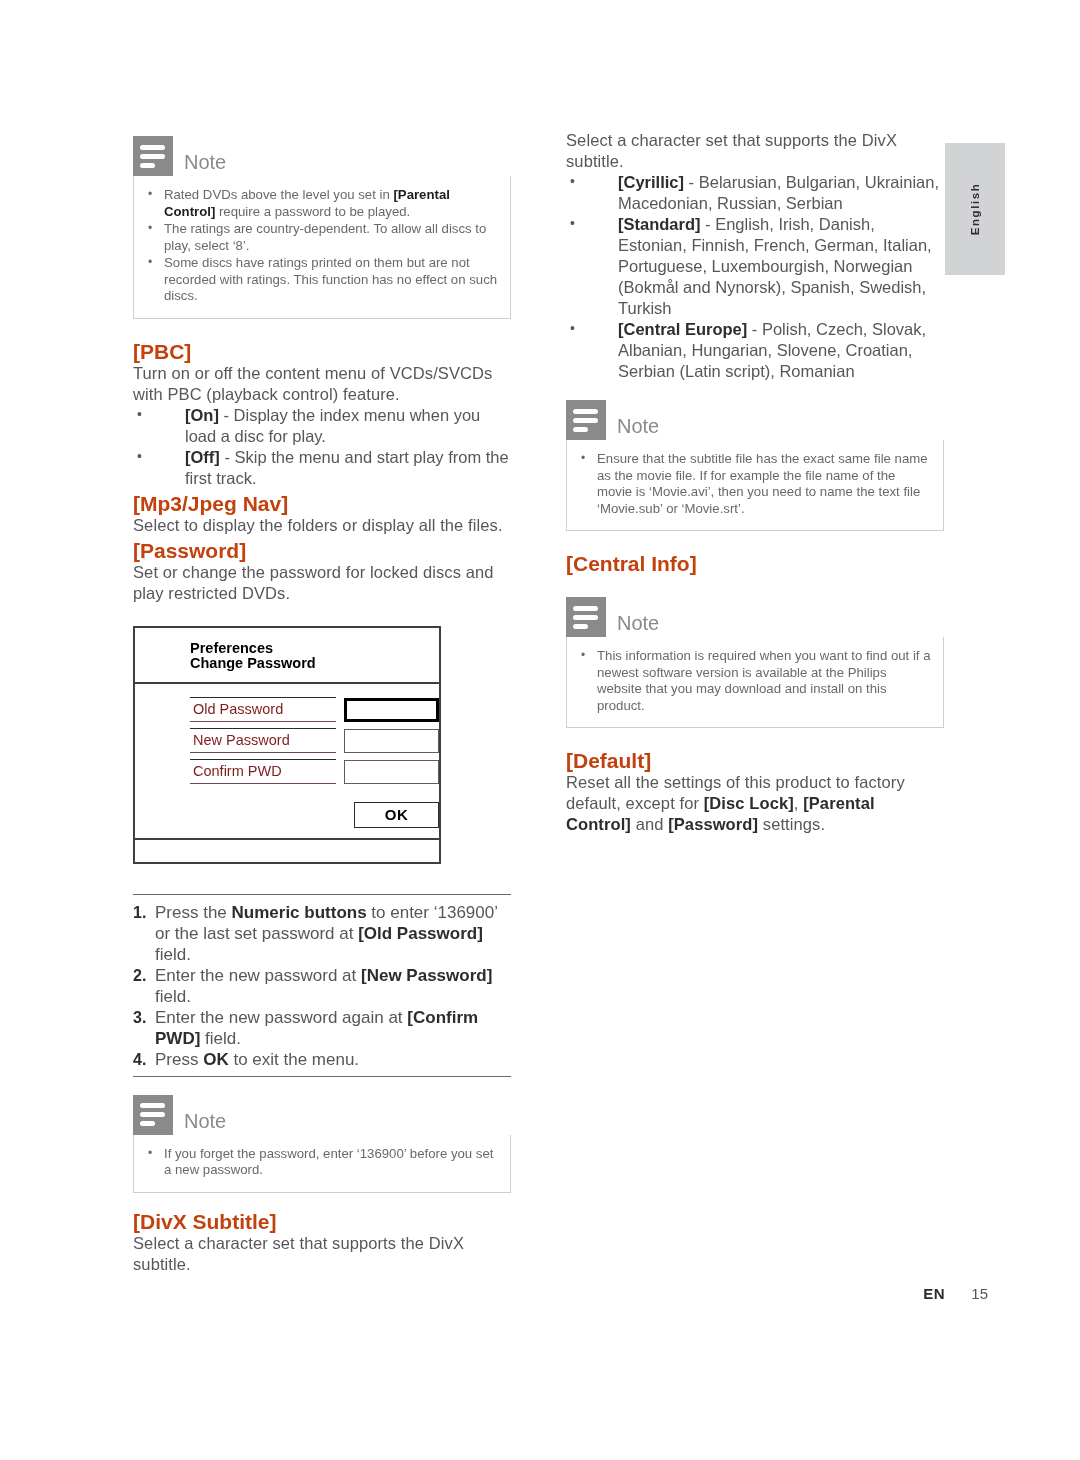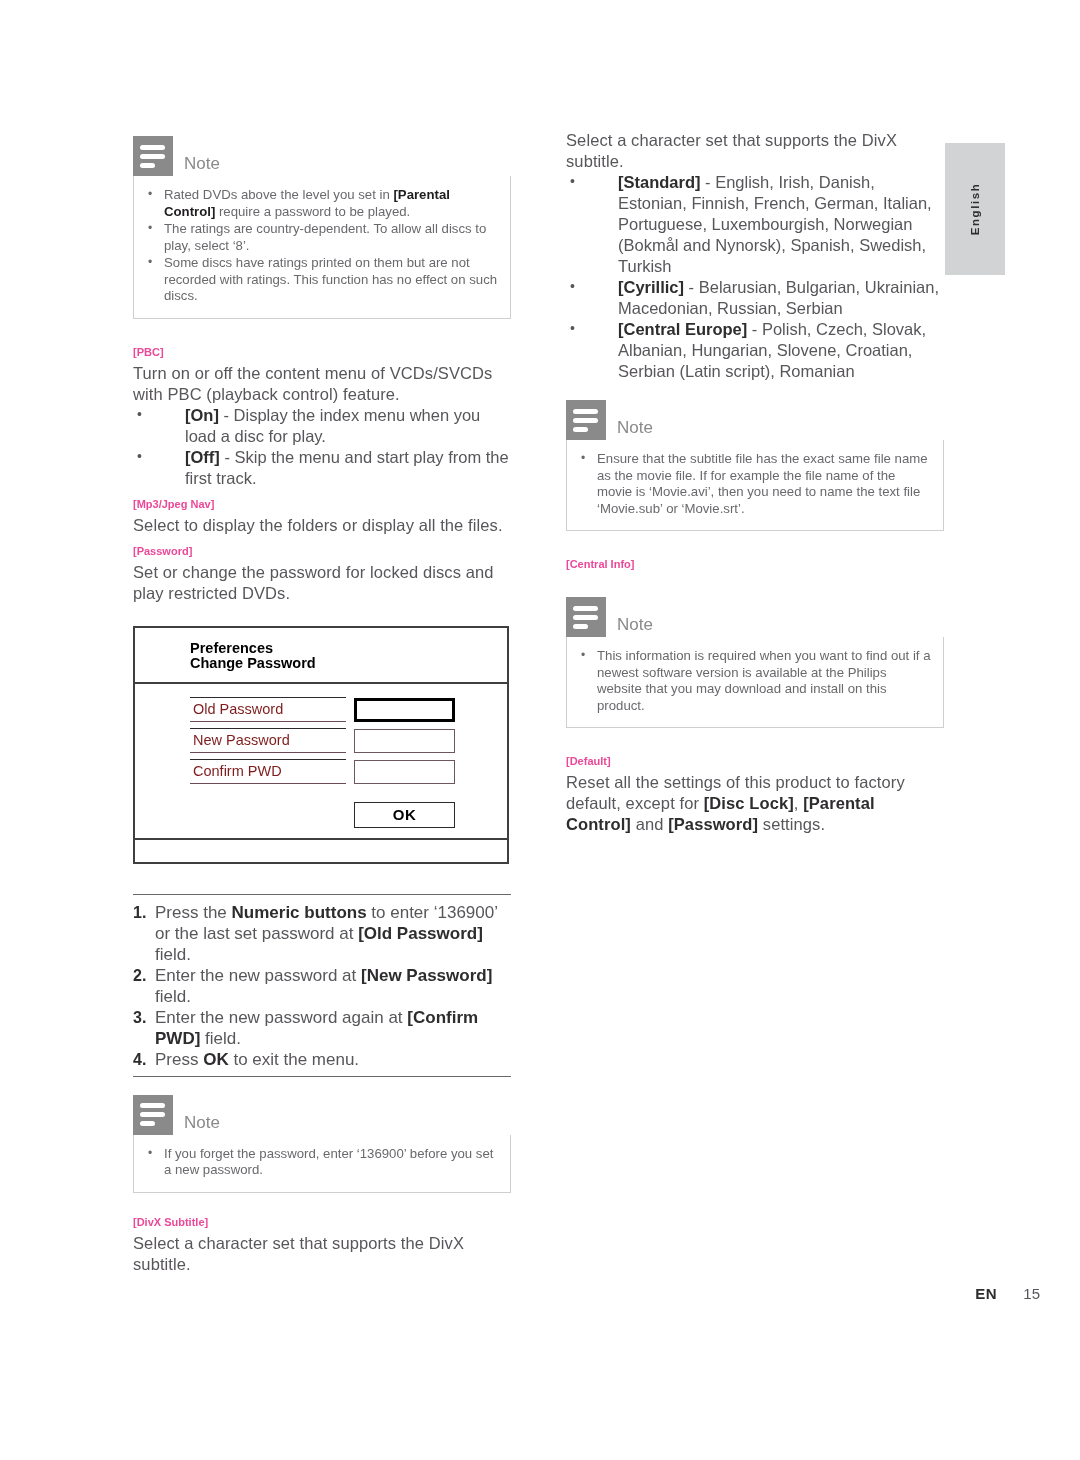--- a/index.html
+++ b/index.html
@@ -24,24 +24,24 @@
   .col-right { left: 566px; top: 130px; }
 
   
   .body-text {
     font-size: 16.5px;
     line-height: 21px;
     color: #58565a;
     letter-spacing: 0.1px;
   }
   .head {
-    font-size: 11px;
+    font-size: 21px;
     line-height: 22px;
     font-weight: bold;
-    color: #ec4899;
+    color: #c2410c;
     margin-top: 4px;
   }
   b, strong { color: #2e2c2e; font-weight: bold; }
 
   
   ul.blist {
     list-style: none;
     margin: 0; padding: 0;
   }
   ul.blist > li {
@@ -83,21 +83,21 @@
   .note-icon i {
     display: block;
     height: 5px;
     background: #ffffff;
     border-radius: 2.5px;
   }
   .note-icon i:nth-child(1) { width: 25px; }
   .note-icon i:nth-child(2) { width: 25px; }
   .note-icon i:nth-child(3) { width: 15px; }
   .note-title {
-    font-size: 17px;
+    font-size: 20px;
     color: #8a8a8a;
     padding-left: 11px;
     padding-bottom: 4px;
     line-height: 1;
   }
   .note-body {
     border: 1px solid #cfcfd1;
     border-top: none;
     padding: 11px 12px 12px 11px;
   }
@@ -119,21 +119,21 @@
     left: 3px; top: -1px;
     font-size: 12px;
     color: #6a686c;
   }
   .note-body b { color: #1f1d1f; }
 
   
   .osd {
     border: 2px solid #3f3f41;
     background: #ffffff;
-    width: 376px;
+    width: 308px;
   }
   .osd-title {
     border-bottom: 2px solid #3f3f41;
     padding: 13px 0 10px 55px;
     font-family: "Liberation Sans", sans-serif;
     font-weight: bold;
     font-size: 14.5px;
     line-height: 15.5px;
     color: #000000;
   }
@@ -233,21 +233,21 @@
     letter-spacing: 1.6px;
     color: #2f2d2f;
   }
 
   
   .footer {
     position: absolute;
     left: 0; right: 0;
     top: 1285px;
     text-align: right;
-    padding-right: 40px;
+    padding-right: 92px;
     font-size: 15px;
   }
   .footer .en { color: #2e2c2e; font-weight: bold; letter-spacing: 0.5px; }
   .footer .pg { color: #58565a; margin-left: 22px; }
 
   .sp6  { height: 6px; }
   .sp14 { height: 14px; }
   .sp18 { height: 18px; }
   .sp22 { height: 22px; }
   .sp30 { height: 30px; }
@@ -356,22 +356,22 @@
 
   <div class="head">[DivX Subtitle]</div>
   <div class="body-text">Select a character set that supports the DivX subtitle.</div>
 
 </div>
 
 <div class="col col-right">
 
   <div class="body-text">Select a character set that supports the DivX subtitle.</div>
   <ul class="blist">
+      <li><b>[Cyrillic]</b> - Belarusian, Bulgarian, Ukrainian, Macedonian, Russian, Serbian</li>
       <li><b>[Standard]</b> - English, Irish, Danish, Estonian, Finnish, French, German, Italian, Portuguese, Luxembourgish, Norwegian (Bokmål and Nynorsk), Spanish, Swedish, Turkish</li>
-      <li><b>[Cyrillic]</b> - Belarusian, Bulgarian, Ukrainian, Macedonian, Russian, Serbian</li>
       <li><b>[Central Europe]</b> - Polish, Czech, Slovak, Albanian, Hungarian, Slovene, Croatian, Serbian (Latin script), Romanian</li>
     </ul>
 
   <div class="sp18"></div>
 
   <div class="note">
     <div class="note-head">
       <span class="note-icon">
           <i></i>
           <i></i>

